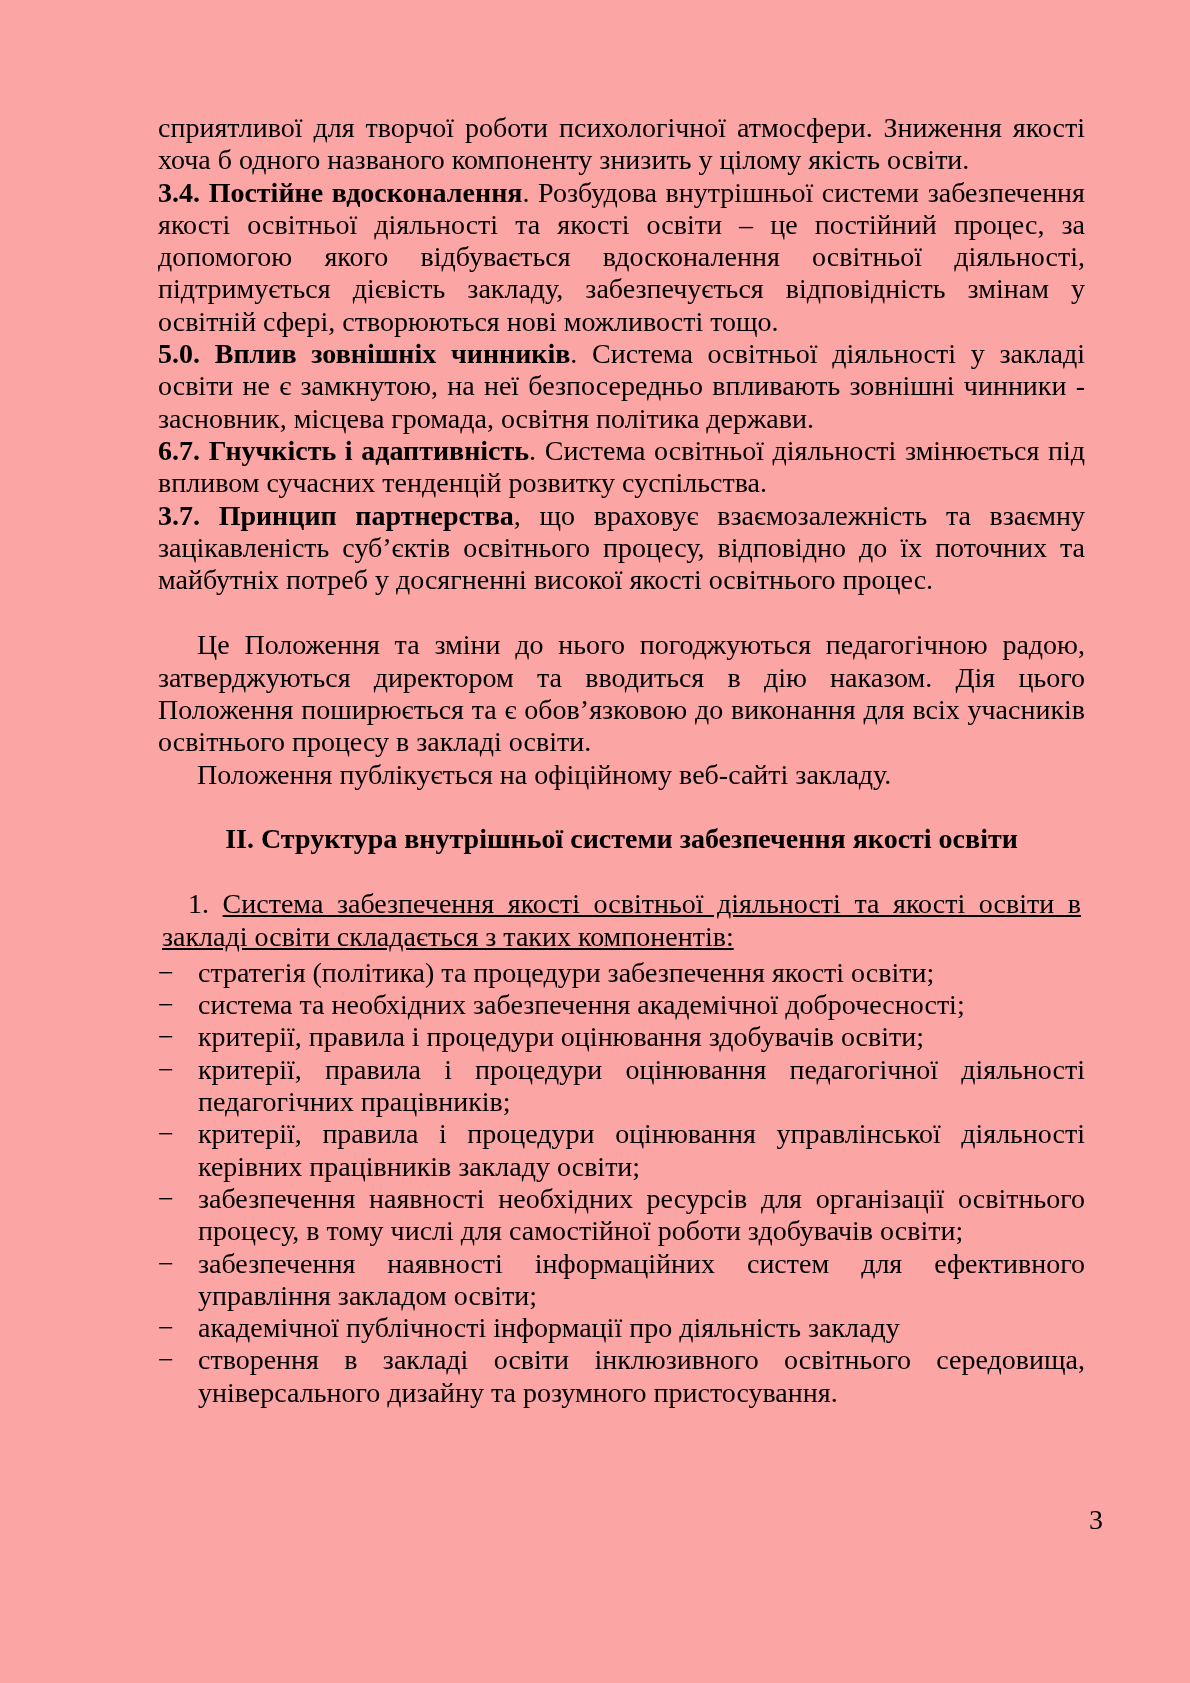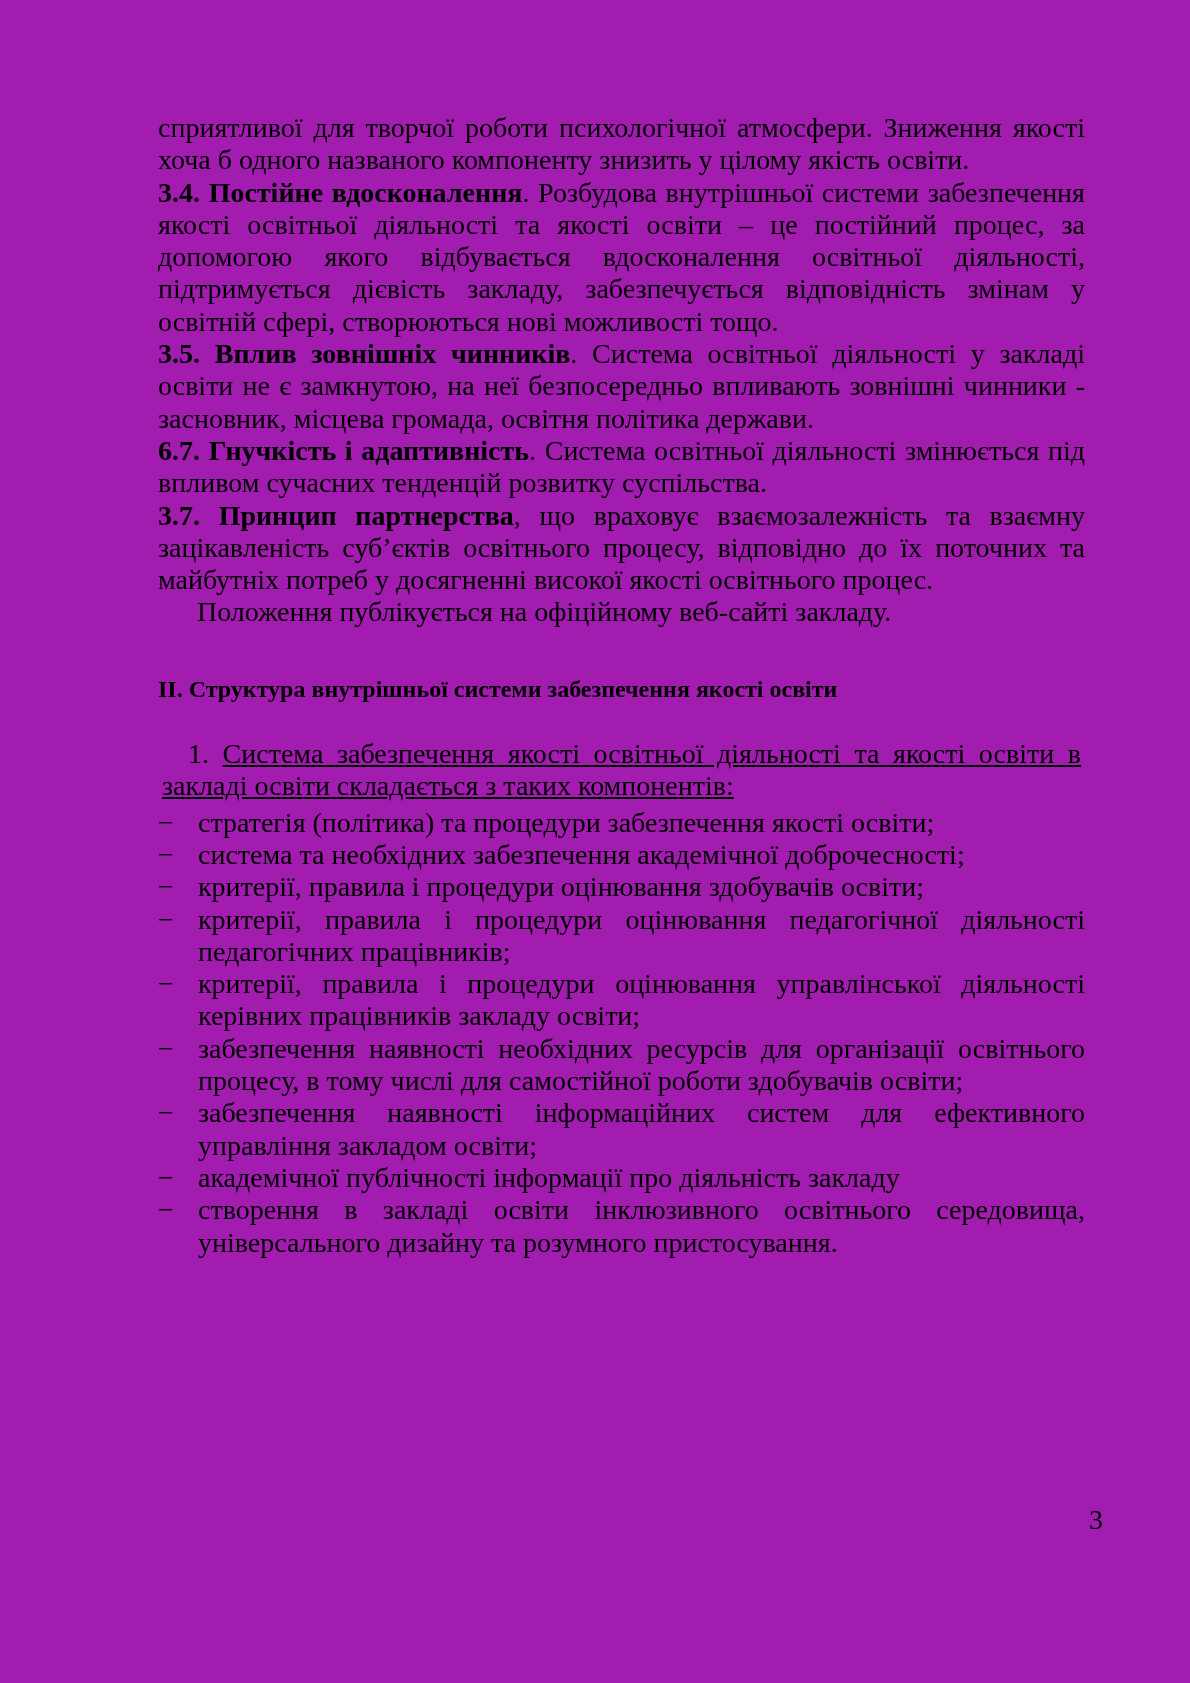--- a/index.html
+++ b/index.html
@@ -4,44 +4,45 @@
 <style>
   html, body {
     margin: 0;
     padding: 0;
     background: #ffffff;
   }
   .page {
     position: relative;
     width: 1190px;
     height: 1683px;
-    background: #a21caf;
+    background: #fca5a5;
     color: #000000;
     font-family: "Liberation Serif", "DejaVu Serif", serif;
     overflow: hidden;
   }
   .content {
     position: absolute;
     left: 158px;
     top: 112px;
     width: 927px;
     font-size: 28px;
     line-height: 32.3px;
     text-align: justify;
   }
   .para { margin: 0; }
   .para .bold-italic { font-weight: bold; }
   .para.indented { text-indent: 39px; }
   .para.space-before { margin-top: 33px; }
   .heading {
-    margin: 44px 0 33px 0;
-    font-size: 24px;
+    margin: 32px 0 33px 0;
+    font-size: 28px;
     line-height: 32.3px;
     font-weight: bold;
     font-style: normal;
+    text-align: center;
   }
   .list-intro {
     margin: 4px;
     text-indent: 26px;
   }
   .list-intro u { text-decoration: underline; }
   .bullet-list {
     margin: 0;
     padding: 0 0 0 40px;
     list-style: none;
@@ -62,23 +63,24 @@
 </style>
 </head>
 <body>
 
 <div class="page">
   <div class="content">
 
     <div id="body-paragraphs">
         <p class="para"><span class="regular">сприятливої для творчої роботи психологічної атмосфери. Зниження якості хоча б одного названого компоненту знизить у цілому якість освіти.</span></p>
         <p class="para"><span class="bold-italic">3.4. Постійне вдосконалення</span><span class="regular">. Розбудова внутрішньої системи забезпечення якості освітньої діяльності та якості освіти – це постійний процес, за допомогою якого відбувається вдосконалення освітньої діяльності, підтримується дієвість закладу, забезпечується відповідність змінам у освітній сфері, створюються нові можливості тощо.</span></p>
-        <p class="para"><span class="bold-italic">3.5. Вплив зовнішніх чинників</span><span class="regular">. Система освітньої діяльності у закладі освіти не є замкнутою, на неї безпосередньо впливають зовнішні чинники - засновник, місцева громада, освітня політика держави.</span></p>
+        <p class="para"><span class="bold-italic">5.0. Вплив зовнішніх чинників</span><span class="regular">. Система освітньої діяльності у закладі освіти не є замкнутою, на неї безпосередньо впливають зовнішні чинники - засновник, місцева громада, освітня політика держави.</span></p>
         <p class="para"><span class="bold-italic">6.7. Гнучкість і адаптивність</span><span class="regular">. Система освітньої діяльності змінюється під впливом сучасних тенденцій розвитку суспільства.</span></p>
         <p class="para"><span class="bold-italic">3.7. Принцип партнерства</span><span class="regular">, що враховує взаємозалежність та взаємну зацікавленість суб’єктів освітнього процесу, відповідно до їх поточних та майбутніх потреб у досягненні високої якості освітнього процес.</span></p>
+        <p class="para indented space-before"><span class="regular">Це Положення та зміни до нього погоджуються  педагогічною радою, затверджуються директором та вводиться в дію наказом. Дія цього Положення поширюється та є обов’язковою до виконання для всіх учасників освітнього процесу в закладі освіти.</span></p>
         <p class="para indented"><span class="regular">Положення публікується на офіційному веб-сайті закладу.</span></p>
       </div>
 
     <h2 class="heading">II. Структура внутрішньої системи забезпечення якості освіти</h2>
 
     <p class="list-intro"><span>1. </span><u>Система забезпечення якості освітньої діяльності та якості освіти в закладі освіти складається з таких компонентів:</u></p>
 
     <ul class="bullet-list" id="bullet-list">
         <li><span class="marker">−</span><span>стратегія (політика) та процедури забезпечення якості освіти;</span></li>
         <li><span class="marker">−</span><span>система та необхідних забезпечення академічної доброчесності;</span></li>

